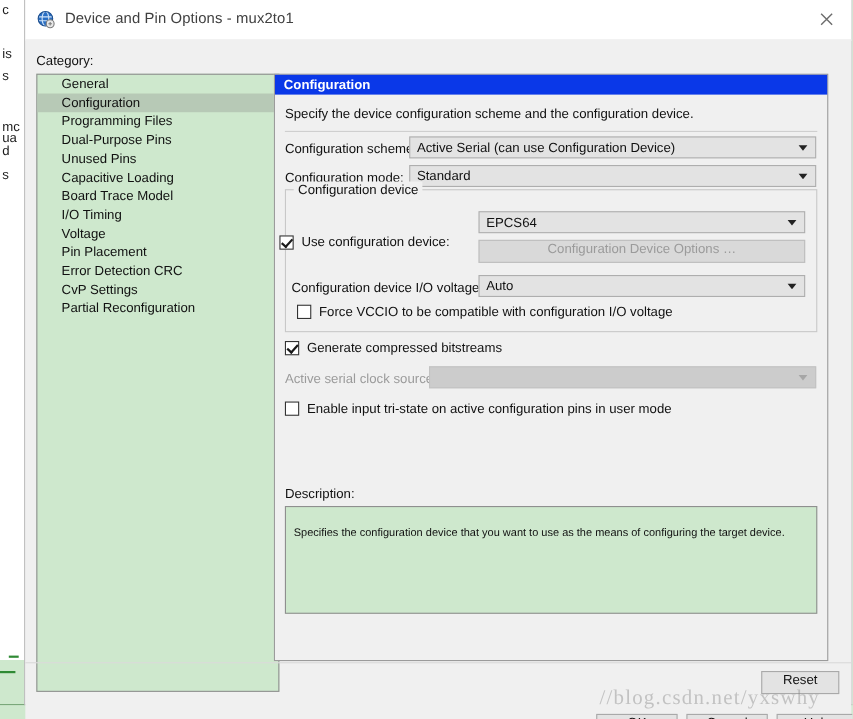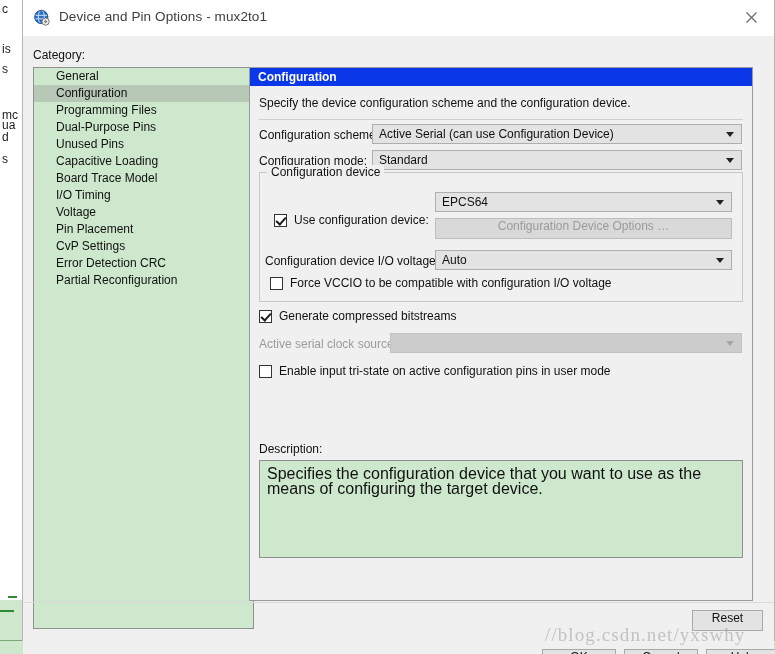--- a/index.html
+++ b/index.html
@@ -269,22 +269,22 @@
     color: #111;
   }
   .desc-box {
     position: absolute;
     left: 9px; top: 392px;
     width: 484px;
     height: 98px;
     background: #cee8cd;
     border: 1px solid #8f8f8f;
     box-sizing: border-box;
-    padding: 5px 7px;
-    font-size: 16px;
+    padding: 16px 7px;
+    font-size: 10px;
     color: #111;
     line-height: 15px;
   }
 
   
   .reset-btn { left: 669px; top: 574px; width: 71px; height: 21px; }
   .ok-btn     { left: 519px; top: 613px; width: 74px; height: 22px; }
   .cancel-btn { left: 601px; top: 613px; width: 74px; height: 22px; }
   .help-btn   { left: 683px; top: 613px; width: 74px; height: 22px; }
 
@@ -372,22 +372,22 @@
             <div class="cat-item"><span>General</span></div>
             <div class="cat-item selected"><span>Configuration</span></div>
             <div class="cat-item"><span>Programming Files</span></div>
             <div class="cat-item"><span>Dual-Purpose Pins</span></div>
             <div class="cat-item"><span>Unused Pins</span></div>
             <div class="cat-item"><span>Capacitive Loading</span></div>
             <div class="cat-item"><span>Board Trace Model</span></div>
             <div class="cat-item"><span>I/O Timing</span></div>
             <div class="cat-item"><span>Voltage</span></div>
             <div class="cat-item"><span>Pin Placement</span></div>
+            <div class="cat-item"><span>Error Detection CRC</span></div>
             <div class="cat-item"><span>CvP Settings</span></div>
-            <div class="cat-item"><span>Error Detection CRC</span></div>
             <div class="cat-item"><span>Partial Reconfiguration</span></div>
           </div>
       </div>
 
       <div class="panel">
         <div class="panel-header">Configuration</div>
         <div class="panel-intro">Specify the device configuration scheme and the configuration device.</div>
         <div class="panel-rule"></div>
 
         <div class="row-label" style="left:9px; top:60px;">Configuration scheme:</div>
@@ -403,21 +403,21 @@
         </div>
 
         <div class="groupbox"></div>
         <div class="groupbox-title" style="left:17px; top:97px;">Configuration device</div>
 
         <div class="combo" style="left:185px; top:124px; width:297px;">
           <span class="cv">EPCS64</span>
           <span class="arrow"></span>
         </div>
 
-        <div class="cbwrap" style="left:24px; top:145px;text-align:center;">
+        <div class="cbwrap" style="left:4px; top:145px;text-align:center;">
           <span class="cbox checked"></span>
           <span class="cblabel">Use configuration device:</span>
         </div>
 
         <div class="btn disabled" style="left:185px; top:150px; width:297px; height:21px;">
           <span>Configuration Device Options …</span>
         </div>
 
         <div class="row-label" style="left:15px; top:186px;">Configuration device I/O voltage:</div>
         <div class="combo" style="left:185px; top:182px; width:297px;">

